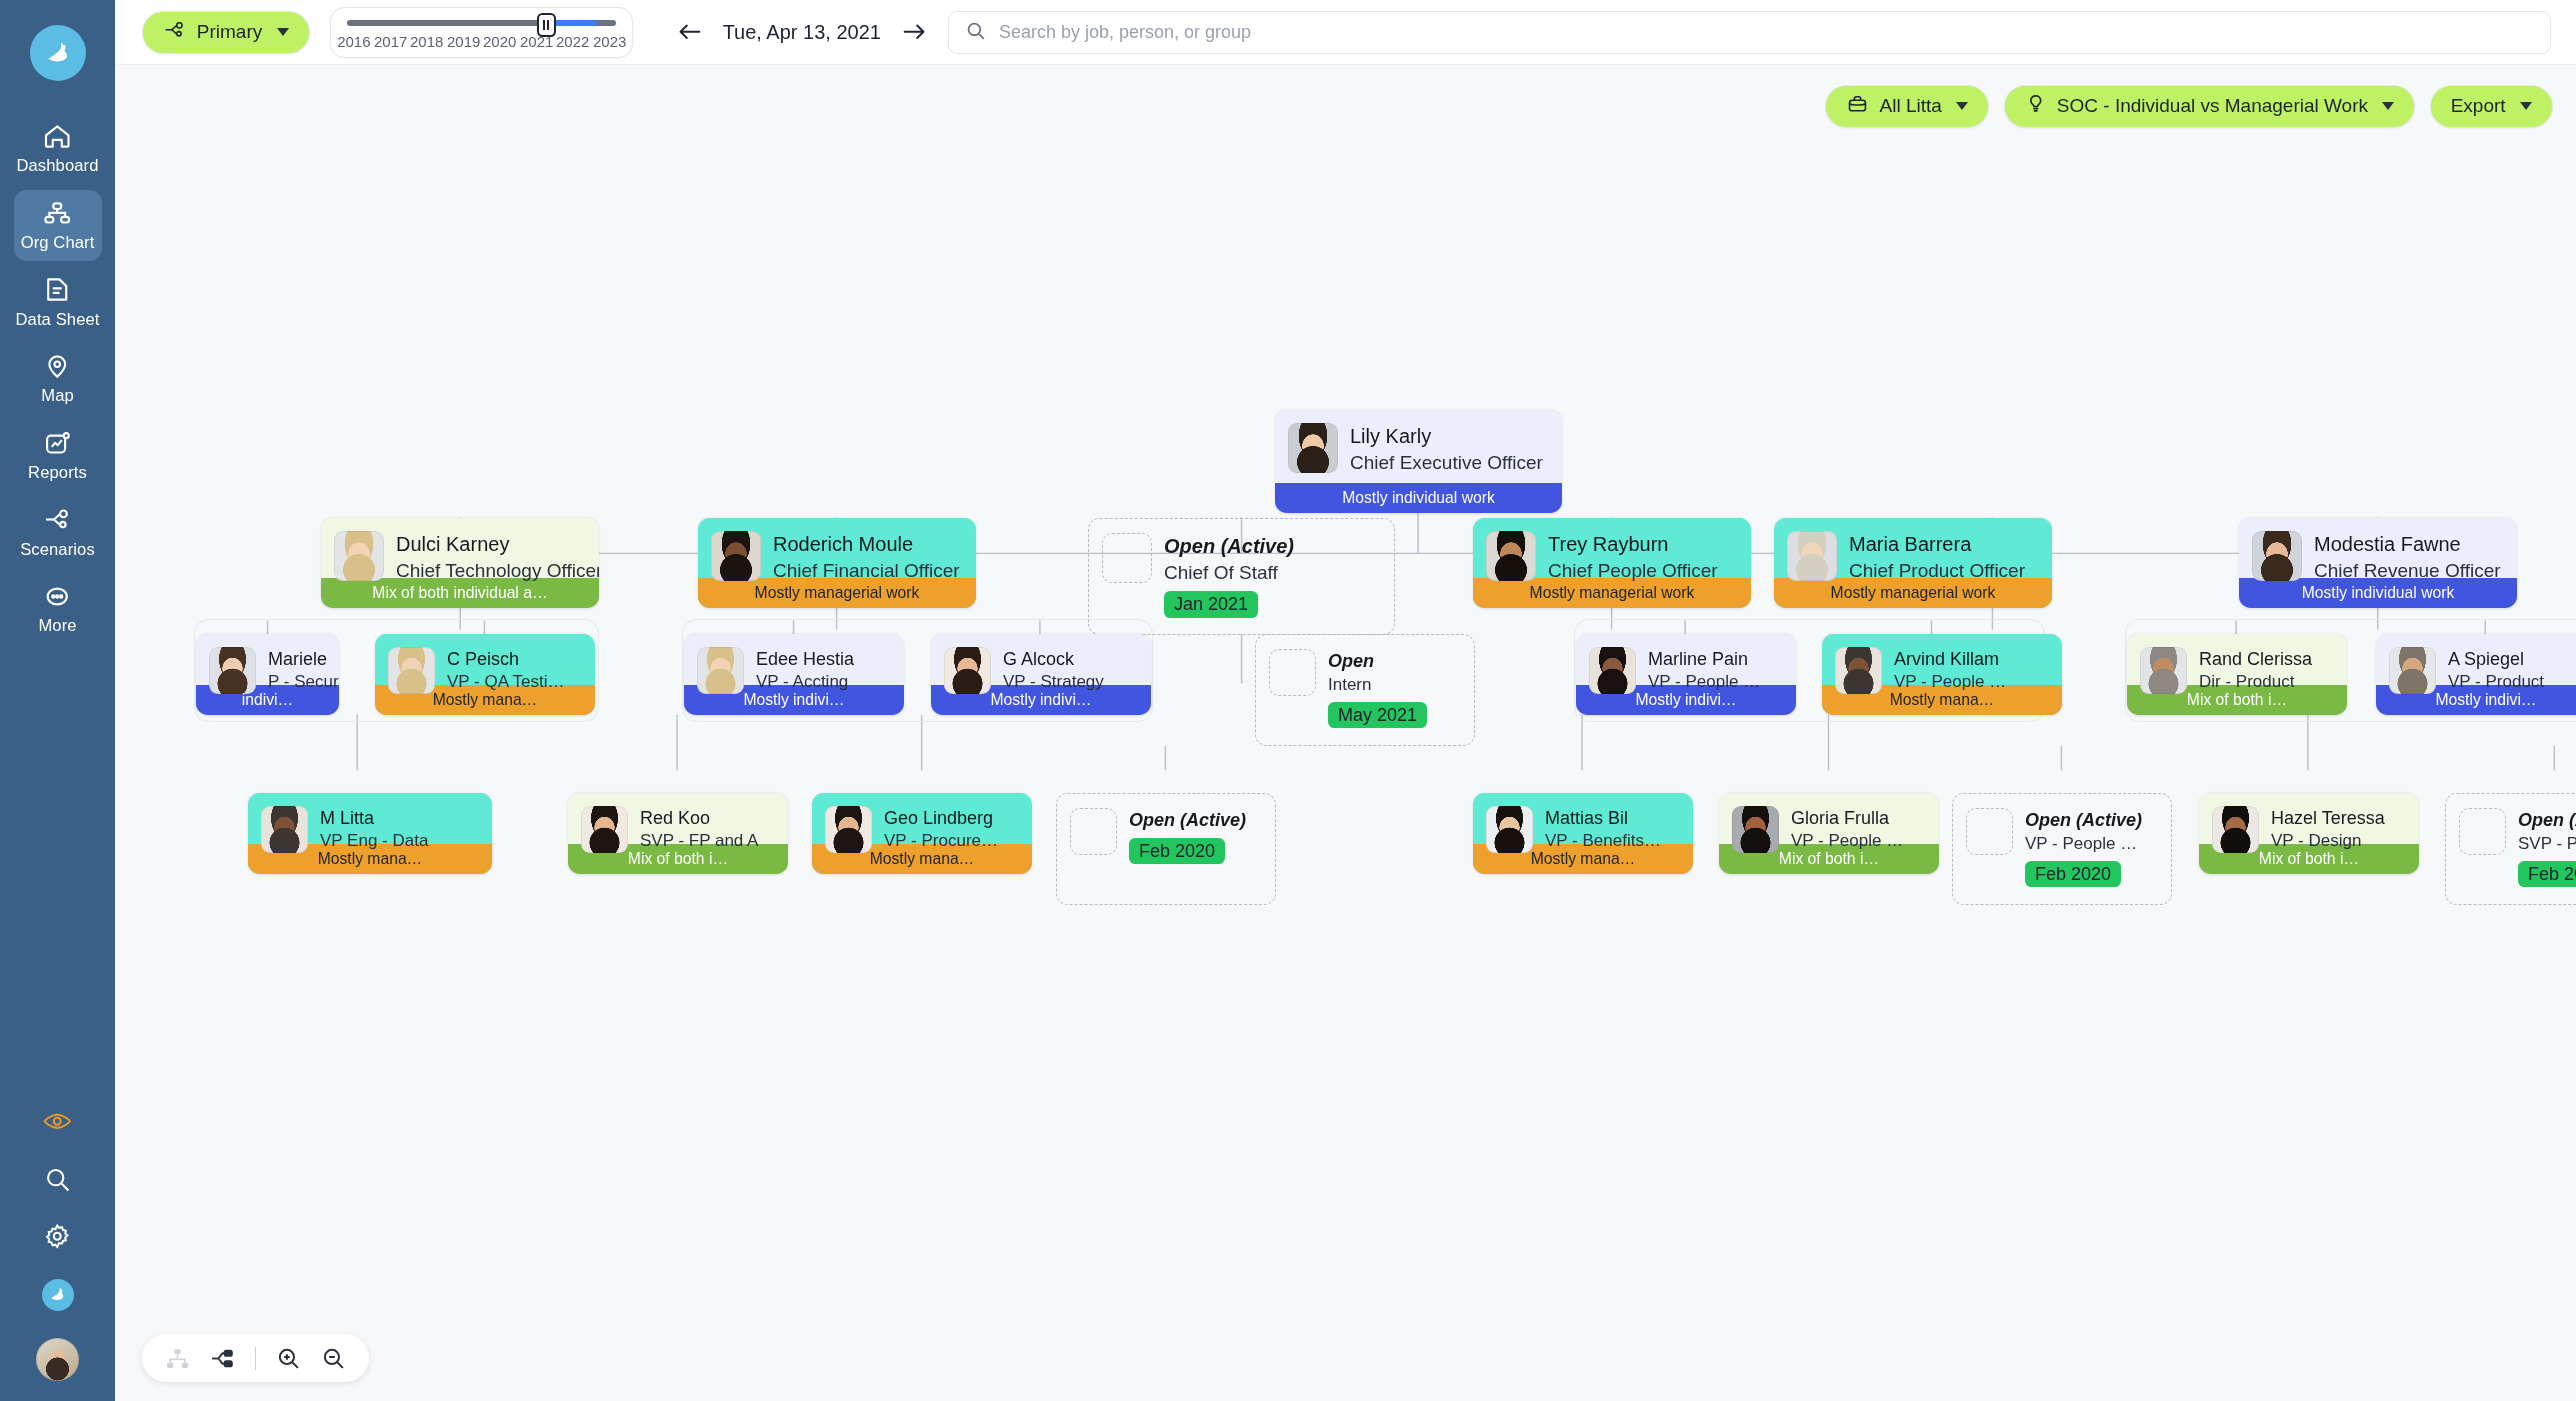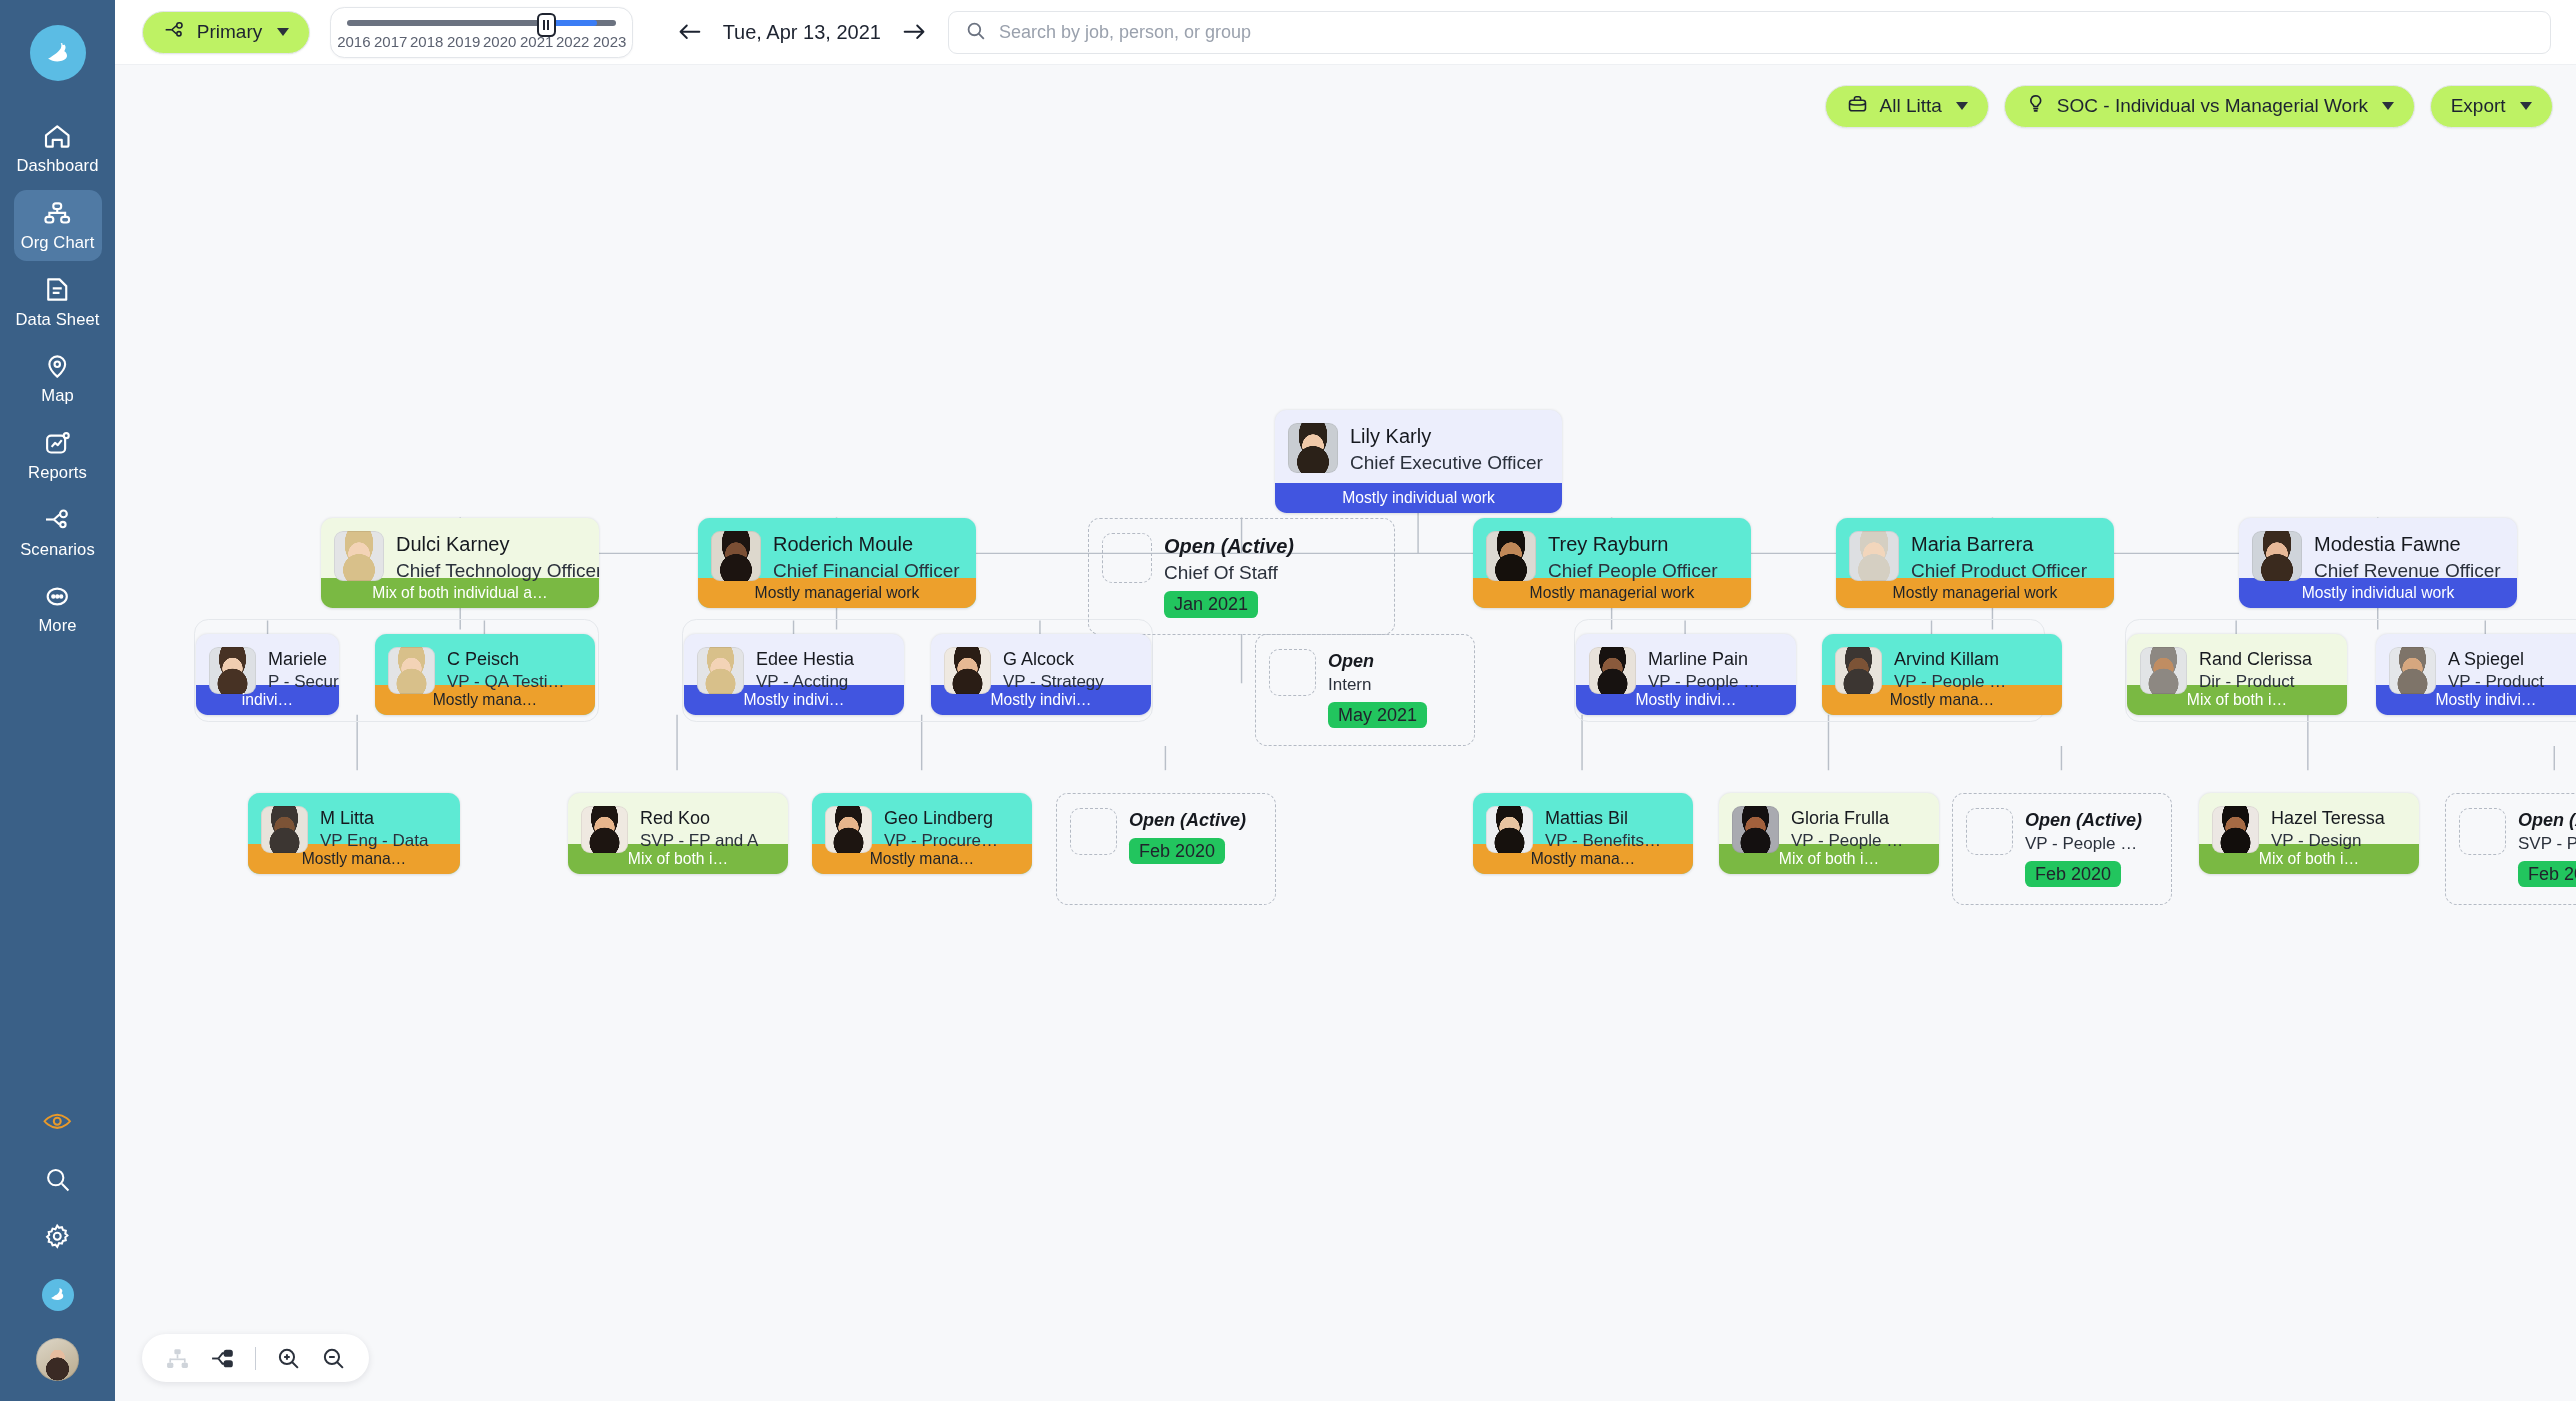--- a/index.html
+++ b/index.html
@@ -439,21 +439,21 @@
           <div class="card t-man big" style="left: 1358px; top: 453px; width: 278px; height: 90px;">
             <div class="body">
               <div class="pfp" style="background: radial-gradient(circle at 50% 78%, rgb(21, 16, 12) 0px, rgb(21, 16, 12) 34%, transparent 35%), radial-gradient(at 50% 46%, rgb(192, 136, 88) 0px, rgb(192, 136, 88) 30%, transparent 31%), radial-gradient(at 50% 26%, rgb(21, 16, 12) 0px, rgb(21, 16, 12) 40%, transparent 41%), rgb(220, 217, 210);"></div>
               <div>
                 <div class="nm">Trey Rayburn</div>
                 <div class="ttl">Chief People Officer</div>
               </div>
             </div>
             <div class="foot">Mostly managerial work</div>
           </div>
-          <div class="card t-man big" style="left: 1721px; top: 453px; width: 278px; height: 90px;">
+          <div class="card t-man big" style="left: 1659px; top: 453px; width: 278px; height: 90px;">
             <div class="body">
               <div class="pfp" style="background: radial-gradient(circle at 50% 78%, rgb(213, 207, 194) 0px, rgb(213, 207, 194) 34%, transparent 35%), radial-gradient(at 50% 46%, rgb(242, 214, 188) 0px, rgb(242, 214, 188) 30%, transparent 31%), radial-gradient(at 50% 26%, rgb(213, 207, 194) 0px, rgb(213, 207, 194) 40%, transparent 41%), rgb(221, 223, 226);"></div>
               <div>
                 <div class="nm">Maria Barrera</div>
                 <div class="ttl">Chief Product Officer</div>
               </div>
             </div>
             <div class="foot">Mostly managerial work</div>
           </div>
           <div class="card t-ind big" style="left: 2124px; top: 453px; width: 278px; height: 90px;">
@@ -545,21 +545,21 @@
           <div class="card t-ind" style="left: 2261px; top: 569px; width: 220px; height: 81px;">
             <div class="body">
               <div class="pfp" style="background: radial-gradient(circle at 50% 78%, rgb(126, 116, 105) 0px, rgb(126, 116, 105) 34%, transparent 35%), radial-gradient(at 50% 46%, rgb(214, 167, 127) 0px, rgb(214, 167, 127) 30%, transparent 31%), radial-gradient(at 50% 26%, rgb(126, 116, 105) 0px, rgb(126, 116, 105) 40%, transparent 41%), rgb(228, 230, 233);"></div>
               <div>
                 <div class="nm">A Spiegel</div>
                 <div class="ttl">VP - Product</div>
               </div>
             </div>
             <div class="foot">Mostly indivi…</div>
           </div>
-          <div class="card t-man" style="left: 133px; top: 728px; width: 212px; height: 81px;">
+          <div class="card t-man" style="left: 133px; top: 728px; width: 244px; height: 81px;">
             <div class="body">
               <div class="pfp" style="background: radial-gradient(circle at 50% 78%, rgb(60, 54, 50) 0px, rgb(60, 54, 50) 34%, transparent 35%), radial-gradient(at 50% 46%, rgb(124, 83, 54) 0px, rgb(124, 83, 54) 30%, transparent 31%), radial-gradient(at 50% 26%, rgb(60, 54, 50) 0px, rgb(60, 54, 50) 40%, transparent 41%), rgb(232, 227, 219);"></div>
               <div>
                 <div class="nm">M Litta</div>
                 <div class="ttl">VP Eng - Data</div>
               </div>
             </div>
             <div class="foot">Mostly mana…</div>
           </div>
           <div class="card t-mix" style="left: 453px; top: 728px; width: 220px; height: 81px;">

